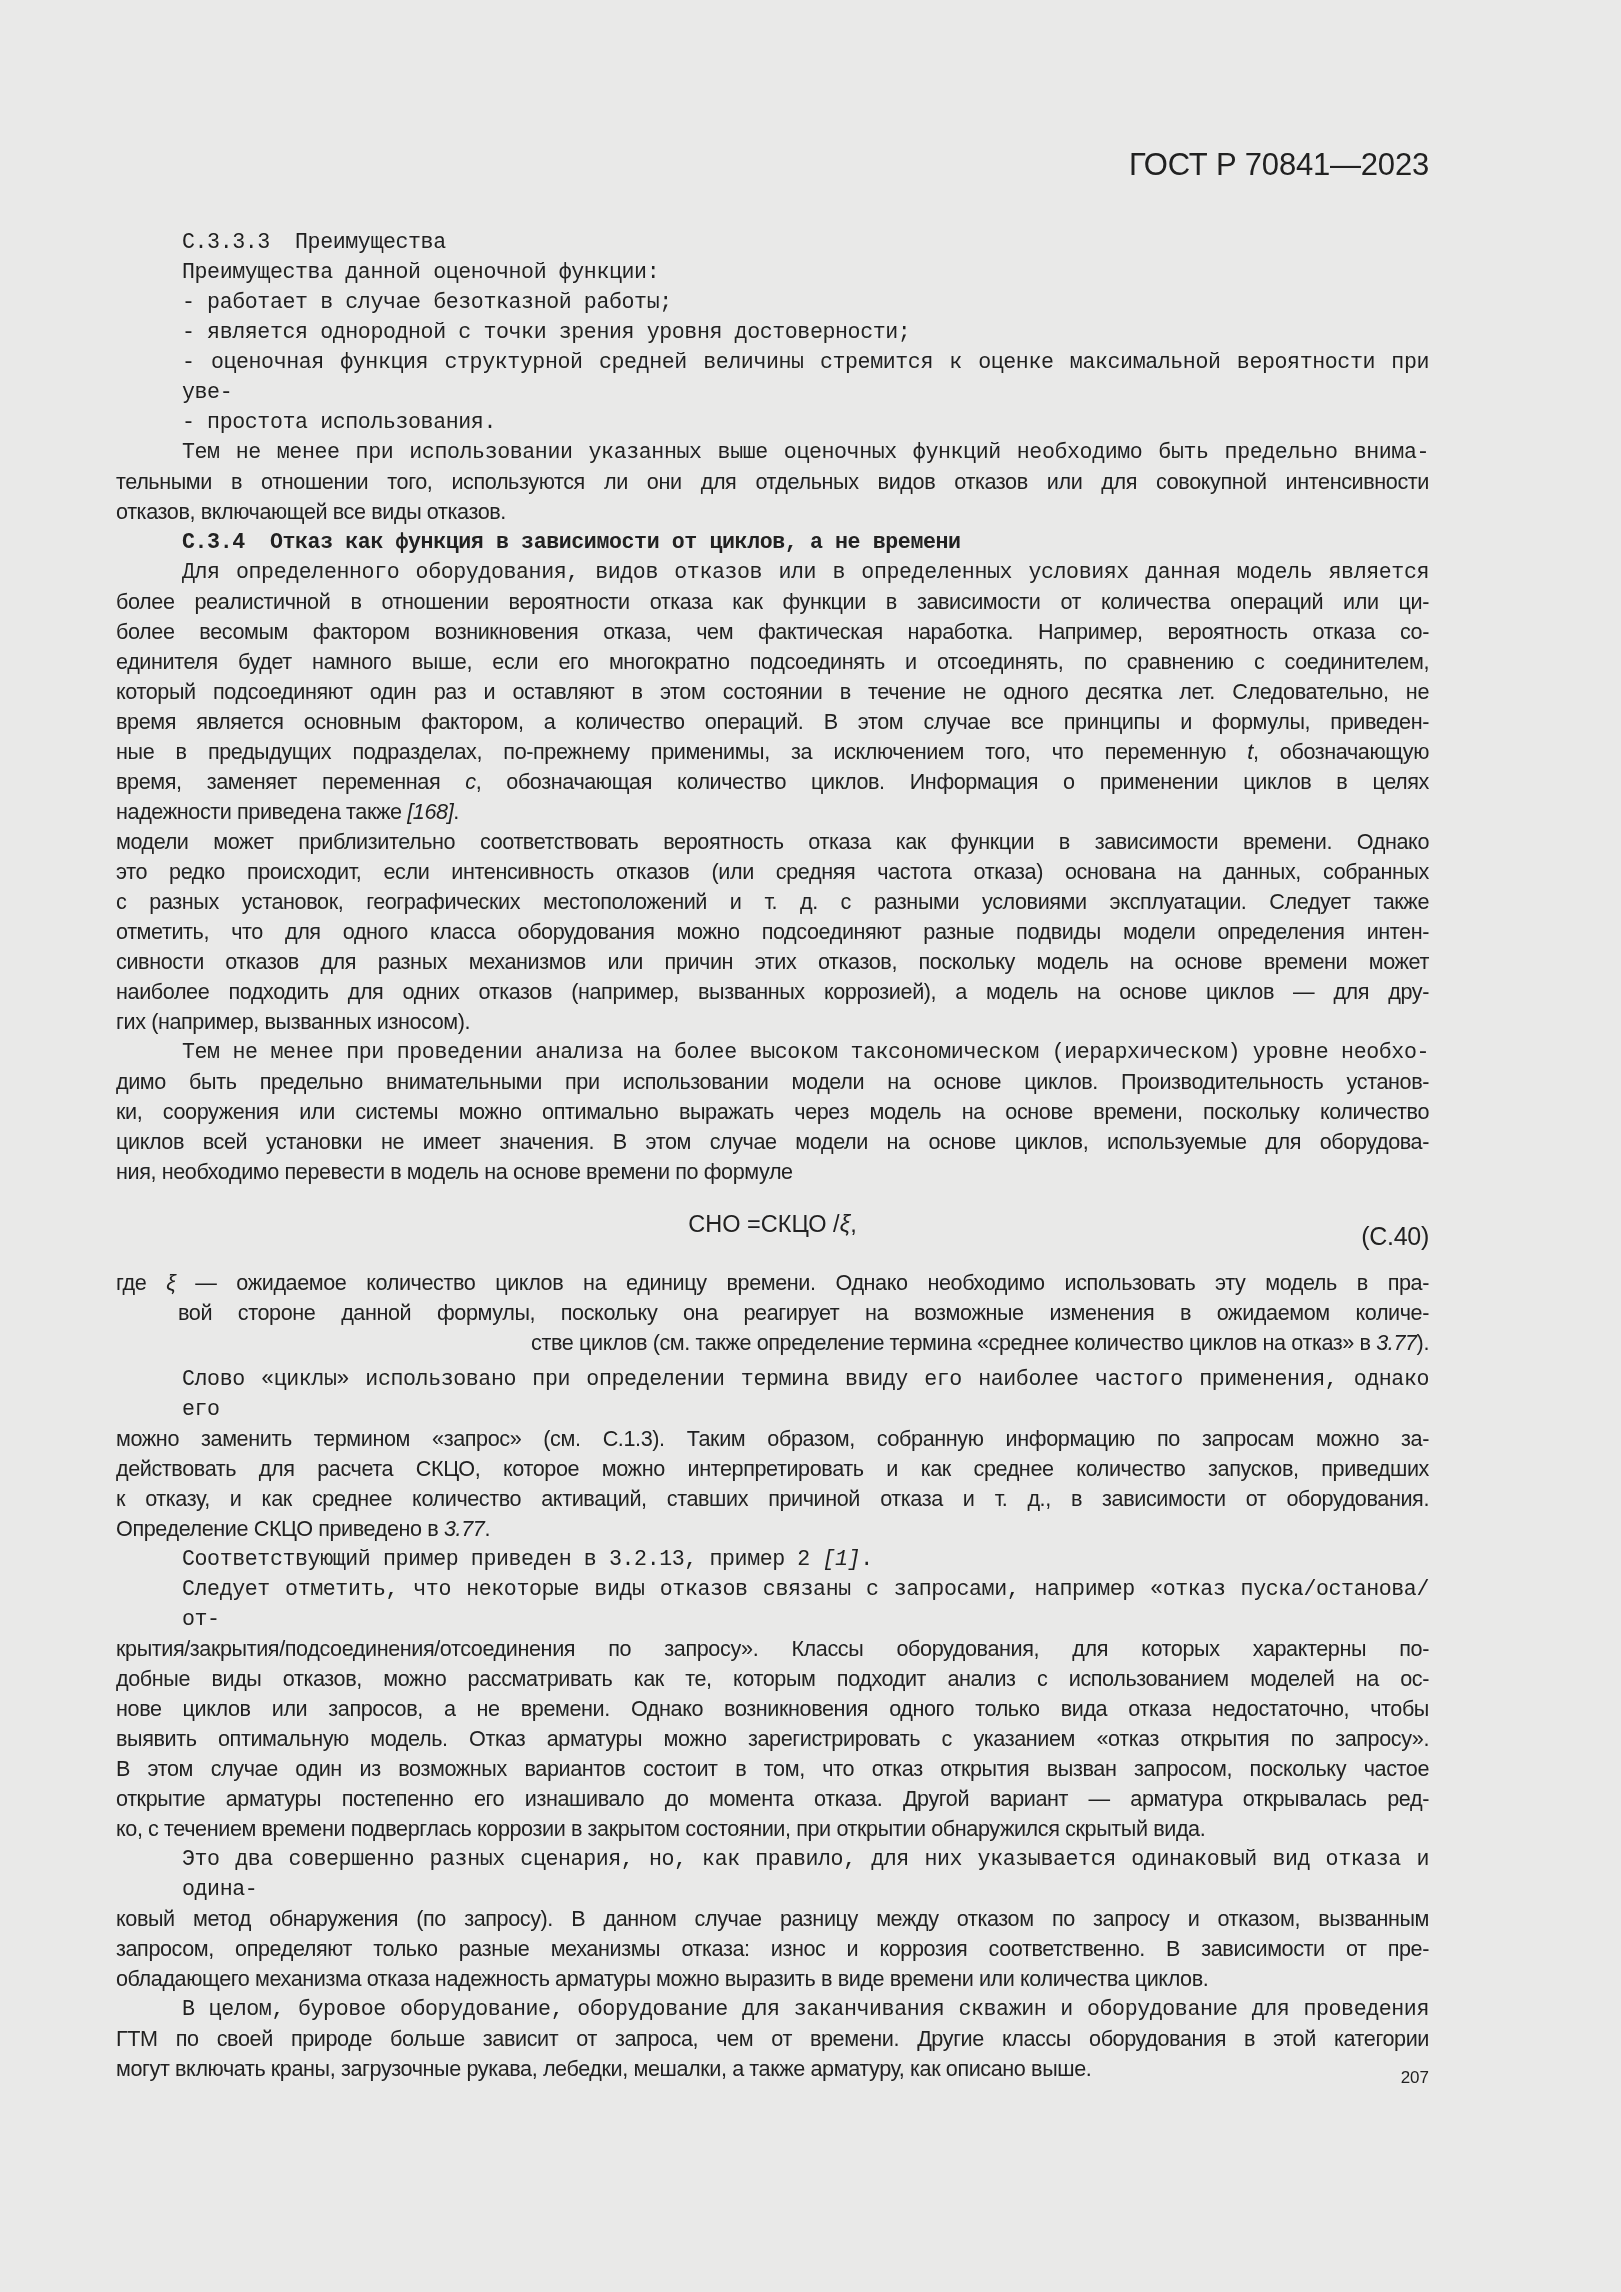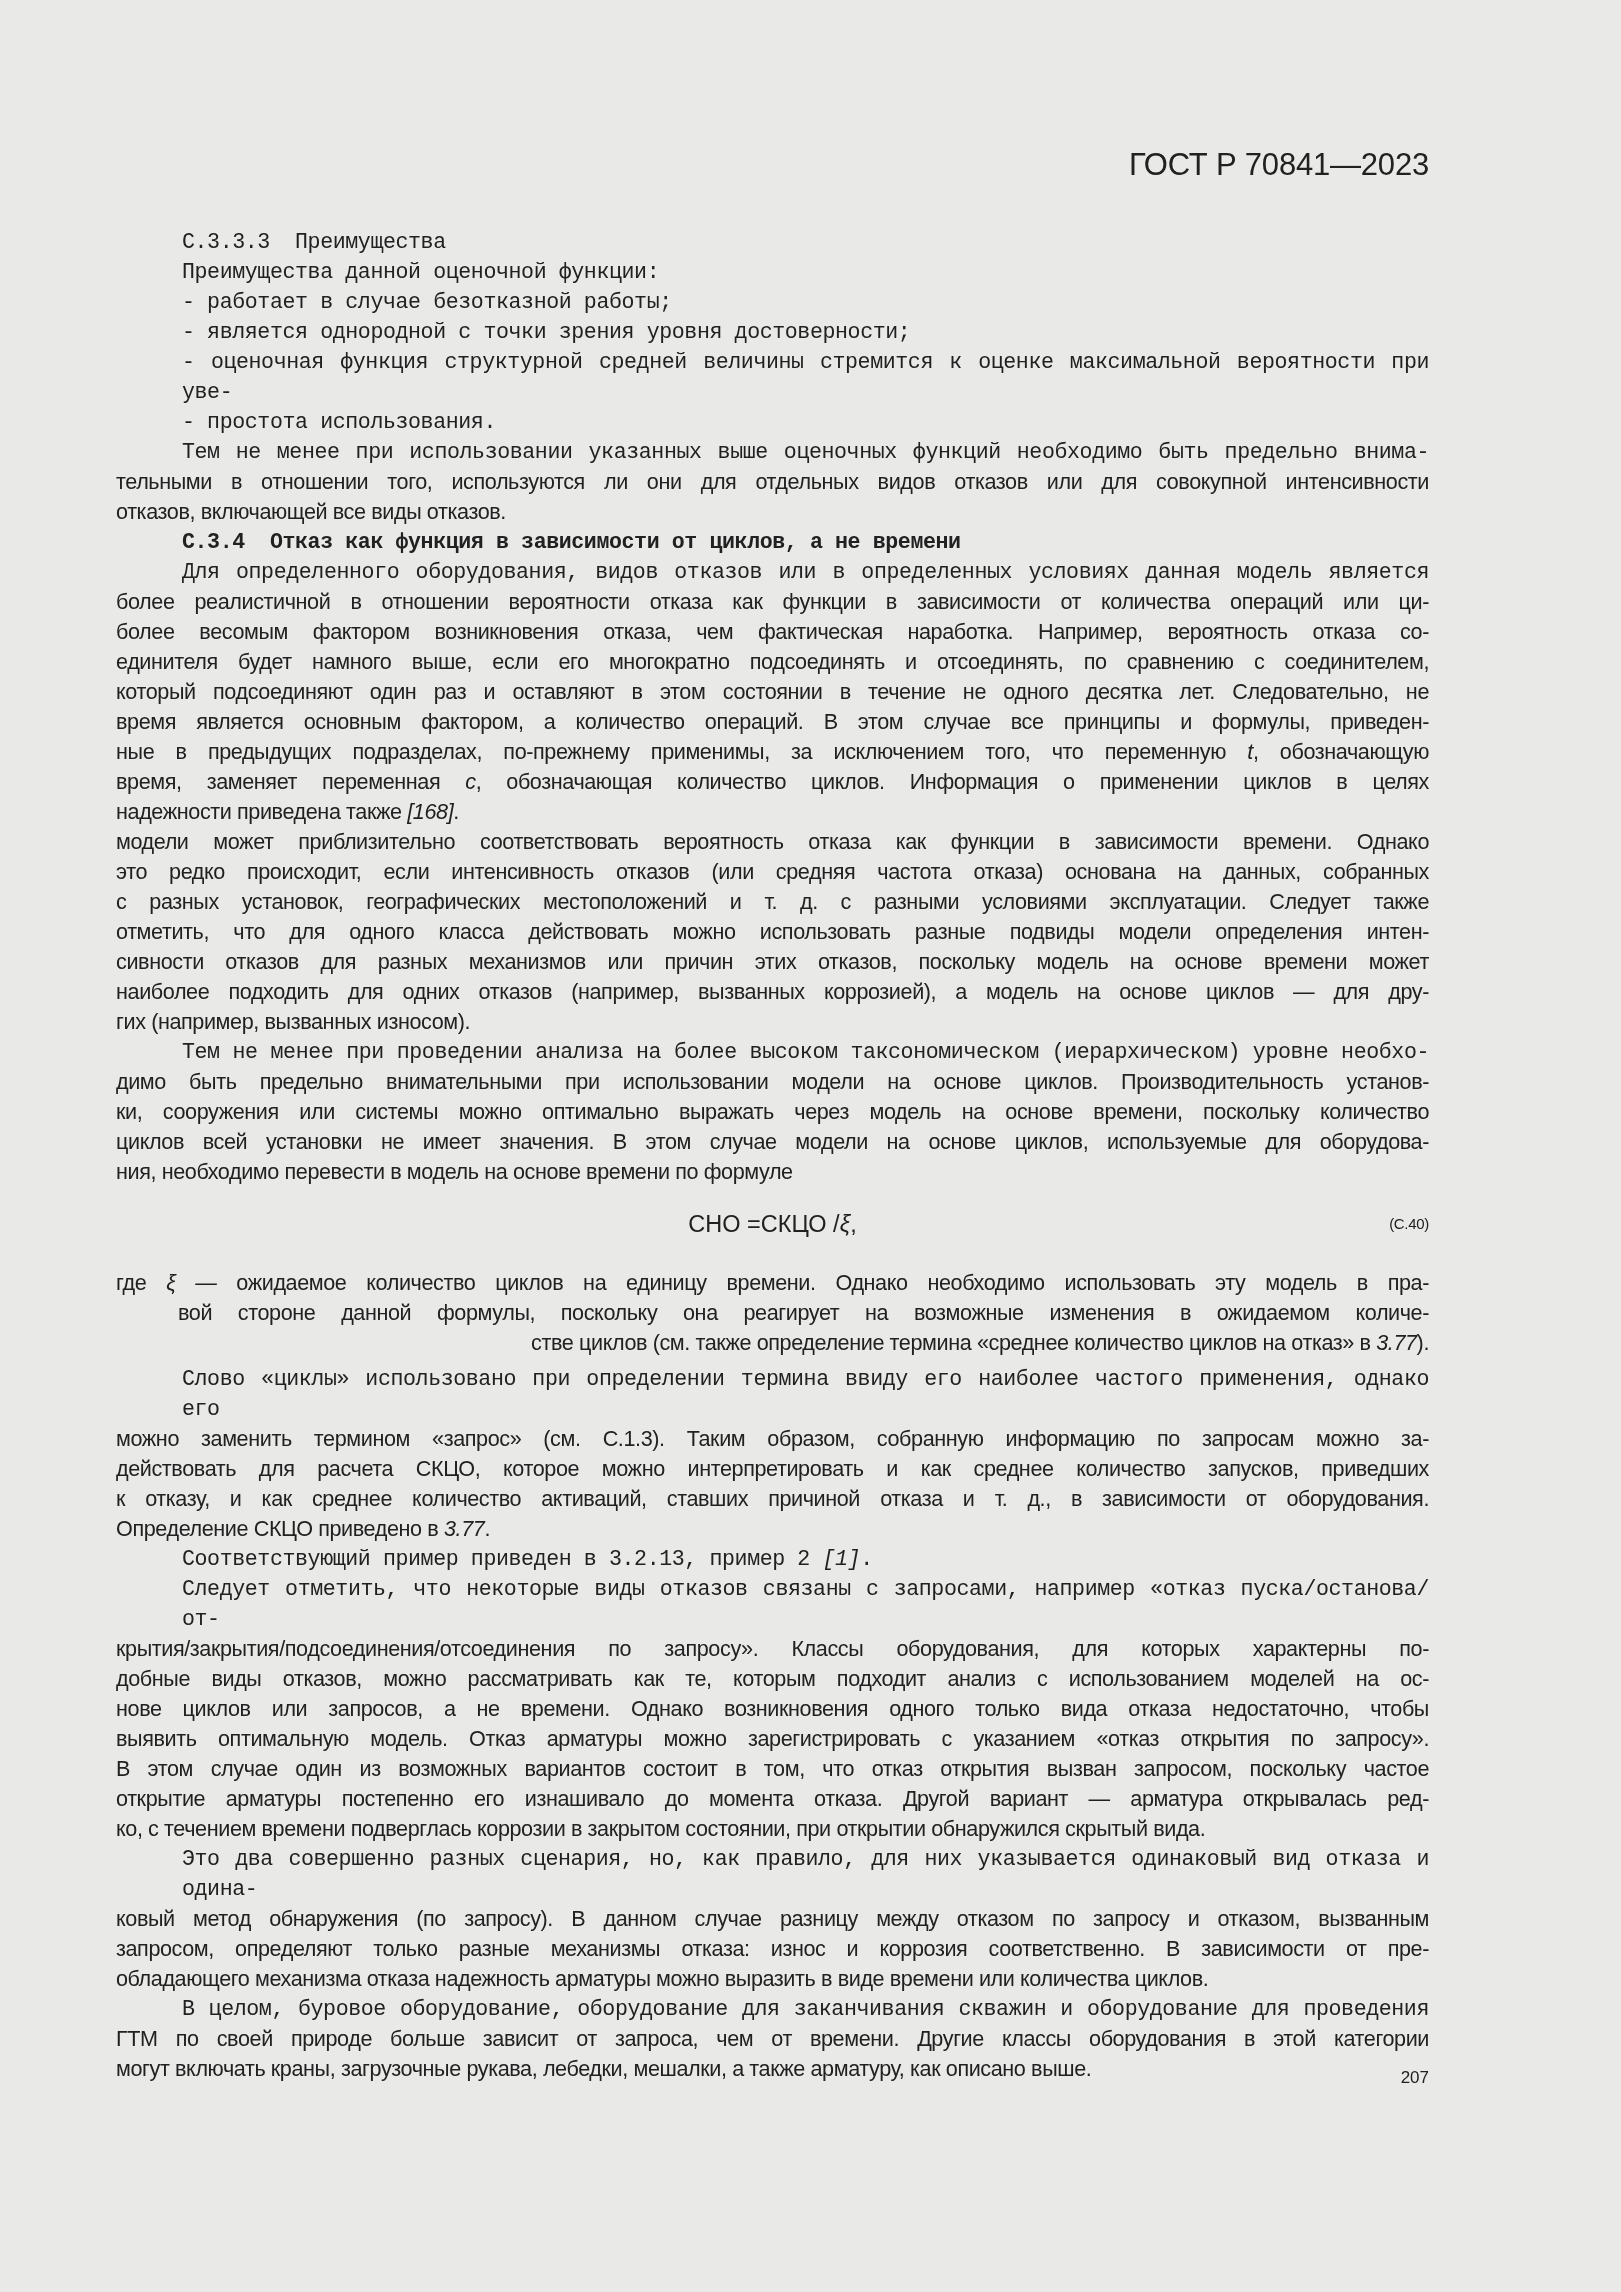--- a/index.html
+++ b/index.html
@@ -36,22 +36,22 @@
     margin-top: 14.7px;
     margin-bottom: 22.5px;
     height: 44px;
     line-height: 44px;
     text-align: center;
     font-size: 23.5px;
     letter-spacing: 0;
   }
   .formula-label {
     position: absolute;
-    right: 0; top: 0;
-    font-size: 15px;
+    right: 0; top: 12px;
+    font-size: 25px;
     letter-spacing: -0.3px;
   }
   .page-number {
     position: absolute;
     top: 2068px; left: 116px; width: 1313px;
     text-align: right;
     font-size: 17px;
   }
   i { font-style: italic; }
 </style>
@@ -76,21 +76,21 @@
     <div class="line just"><span>более весомым фактором возникновения отказа, чем фактическая наработка. Например, вероятность отказа со-</span></div>
     <div class="line just"><span>единителя будет намного выше, если его многократно подсоединять и отсоединять, по сравнению с соединителем,</span></div>
     <div class="line just"><span>который подсоединяют один раз и оставляют в этом состоянии в течение не одного десятка лет. Следовательно, не</span></div>
     <div class="line just"><span>время является основным фактором, а количество операций. В этом случае все принципы и формулы, приведен-</span></div>
     <div class="line just"><span>ные в предыдущих подразделах, по-прежнему применимы, за исключением того, что переменную </span><i>t</i><span>, обозначающую</span></div>
     <div class="line just"><span>время, заменяет переменная </span><i>c</i><span>, обозначающая количество циклов. Информация о применении циклов в целях</span></div>
     <div class="line"><span>надежности приведена также </span><i>[168]</i><span>.</span></div>
     <div class="line just"><span>модели может приблизительно соответствовать вероятность отказа как функции в зависимости времени. Однако</span></div>
     <div class="line just"><span>это редко происходит, если интенсивность отказов (или средняя частота отказа) основана на данных, собранных</span></div>
     <div class="line just"><span>с разных установок, географических местоположений и т. д. с разными условиями эксплуатации. Следует также</span></div>
-    <div class="line just"><span>отметить, что для одного класса действовать можно использовать разные подвиды модели определения интен-</span></div>
+    <div class="line just"><span>отметить, что для одного класса оборудования можно подсоединяют разные подвиды модели определения интен-</span></div>
     <div class="line just"><span>сивности отказов для разных механизмов или причин этих отказов, поскольку модель на основе времени может</span></div>
     <div class="line just"><span>наиболее подходить для одних отказов (например, вызванных коррозией), а модель на основе циклов — для дру-</span></div>
     <div class="line"><span>гих (например, вызванных износом).</span></div>
     <div class="line indent just"><span>Тем не менее при проведении анализа на более высоком таксономическом (иерархическом) уровне необхо-</span></div>
     <div class="line just"><span>димо быть предельно внимательными при использовании модели на основе циклов. Производительность установ-</span></div>
     <div class="line just"><span>ки, сооружения или системы можно оптимально выражать через модель на основе времени, поскольку количество</span></div>
     <div class="line just"><span>циклов всей установки не имеет значения. В этом случае модели на основе циклов, используемые для оборудова-</span></div>
     <div class="line"><span>ния, необходимо перевести в модель на основе времени по формуле</span></div>
     <div class="formula-block"><span><span>СНО =СКЦО /</span><i>ξ</i><span>,</span></span><span class="formula-label">(С.40)</span></div>
     <div class="line just"><span>где </span><i>ξ</i><span> — ожидаемое количество циклов на единицу времени. Однако необходимо использовать эту модель в пра-</span></div>

